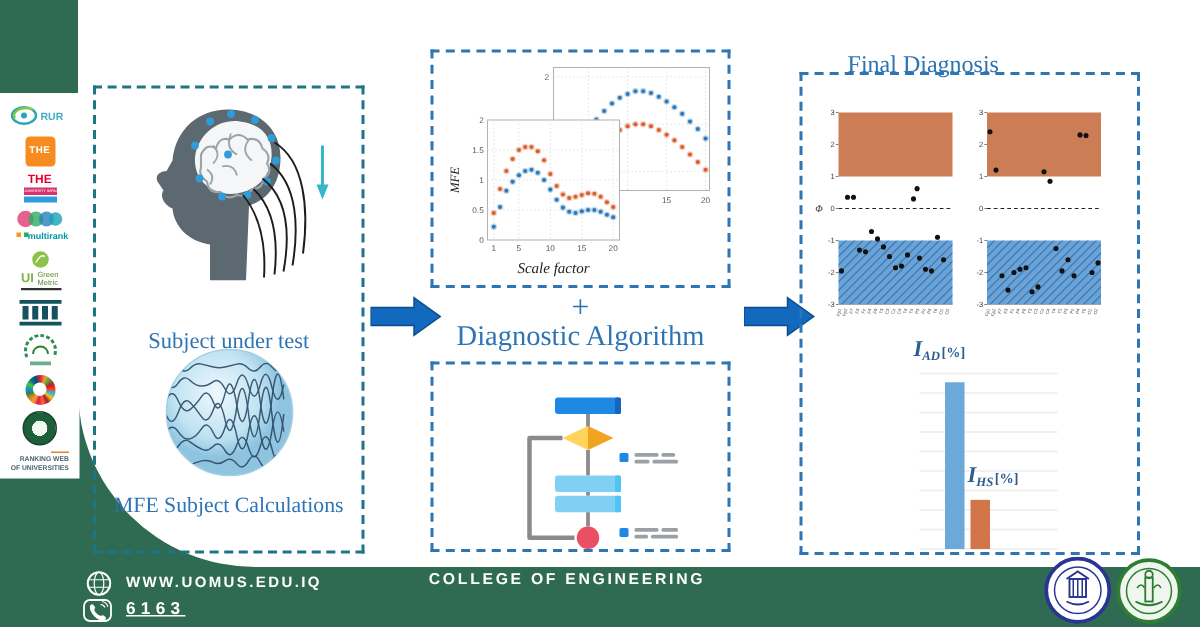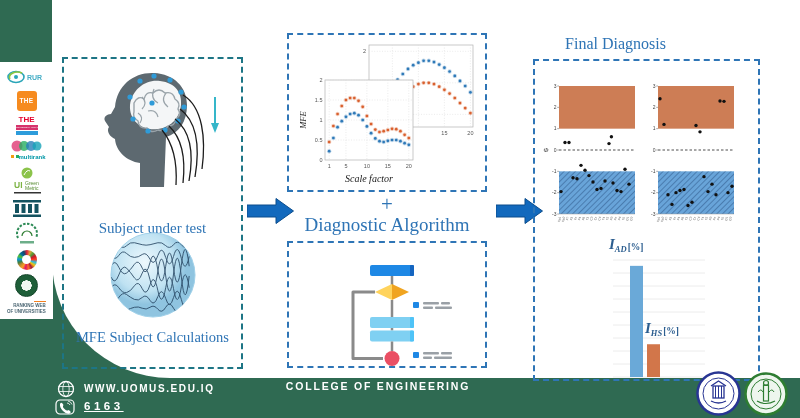--- a/index.html
+++ b/index.html
@@ -413,21 +413,21 @@
       <g fill="#9aa0a6">
         <rect x="134" y="109" width="16" height="2.5" rx="1"></rect>
           <rect x="152" y="109" width="11" height="2.5" rx="1"></rect>
         <rect x="134" y="113.5" width="9" height="2.5" rx="1"></rect>
           <rect x="145" y="113.5" width="18" height="2.5" rx="1"></rect>
       </g>
     </svg>
   </div>
 
   <div class="abs blue-title final-title">Final Diagnosis</div>
-  <div class="abs panel-dashed" style="left:533px;top:59px;width:227px;height:322px;text-decoration:underline;">
+  <div class="abs panel-dashed" style="left:533px;top:48px;width:227px;height:322px;text-decoration:underline;">
     <svg id="diag-left-svg" class="abs" style="left:6px;top:14px;" width="100" height="158" viewBox="0 0 100 158">
         <defs>
           <pattern id="diag-left-svg-hatch" width="4" height="4" patternUnits="userSpaceOnUse" patternTransform="rotate(45)">
             <line x1="0" y1="0" x2="0" y2="4" stroke="rgba(22,58,105,0.5)" stroke-width="1.5"></line>
           </pattern>
         </defs>
         <rect x="18" y="11" width="76" height="42.666666666666664" fill="#cd7d55"></rect>
         <rect x="18" y="96.33333333333333" width="76" height="42.66666666666667" fill="#68a4d9"></rect>
         <rect x="18" y="96.33333333333333" width="76" height="42.66666666666667" fill="url(#diag-left-svg-hatch)"></rect>
         <line x1="18" y1="75" x2="94" y2="75" stroke="#222" stroke-width="0.8" stroke-dasharray="2.5 2"></line>

